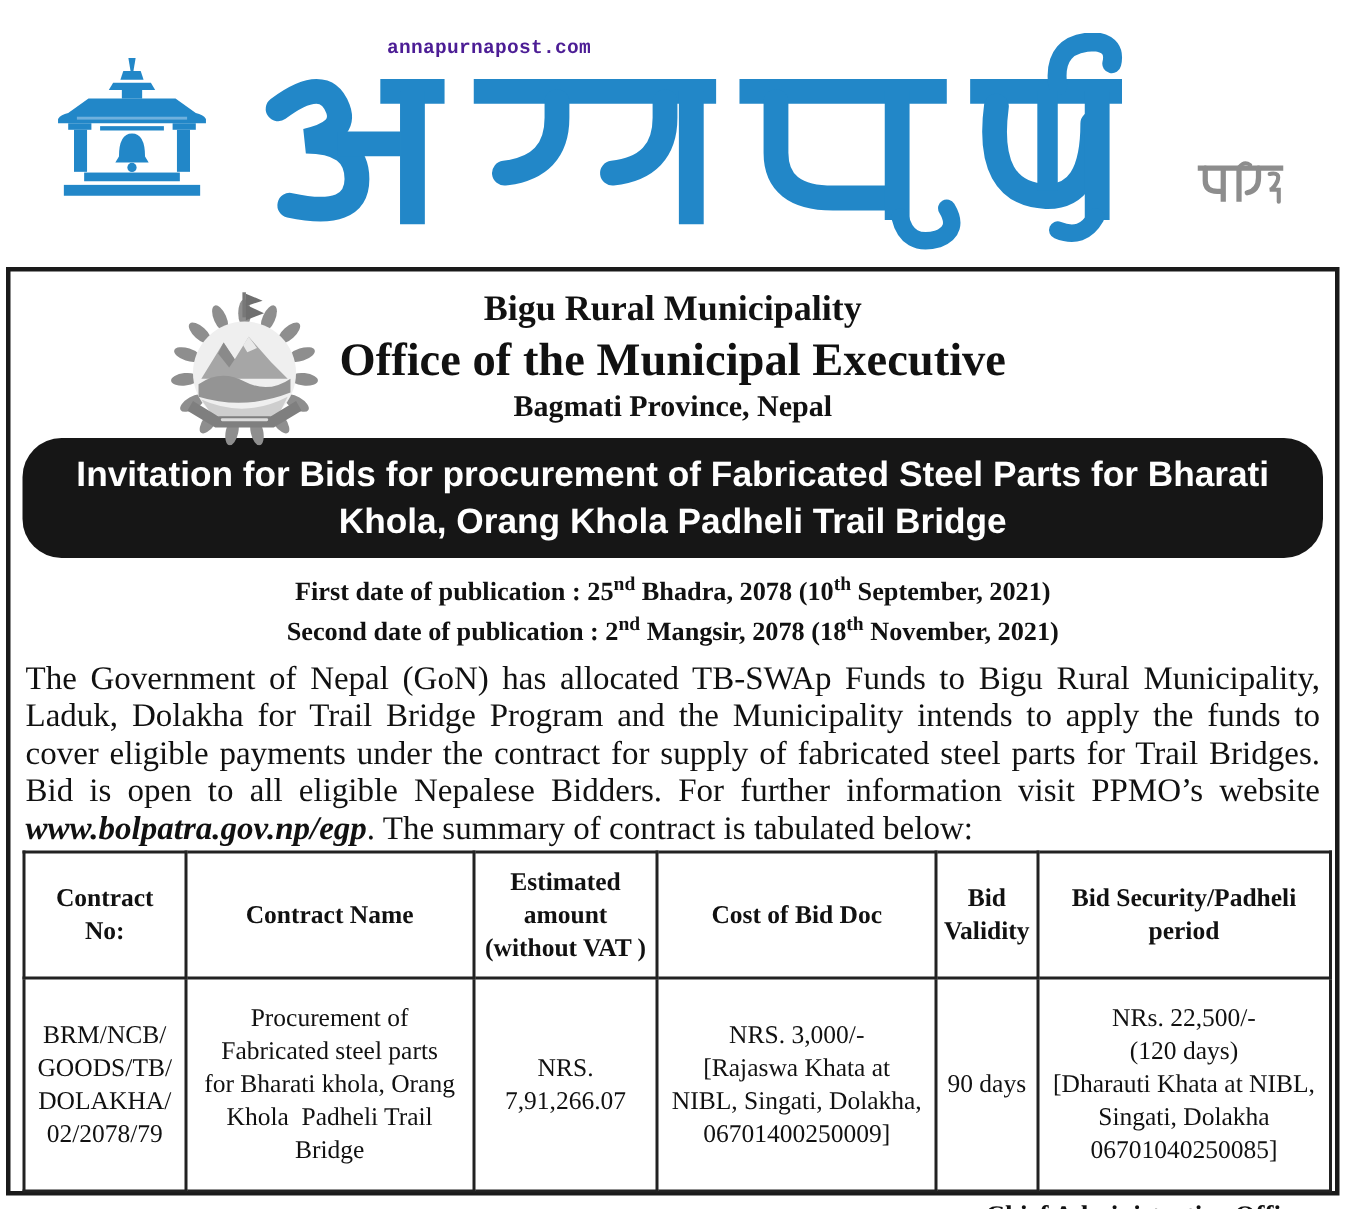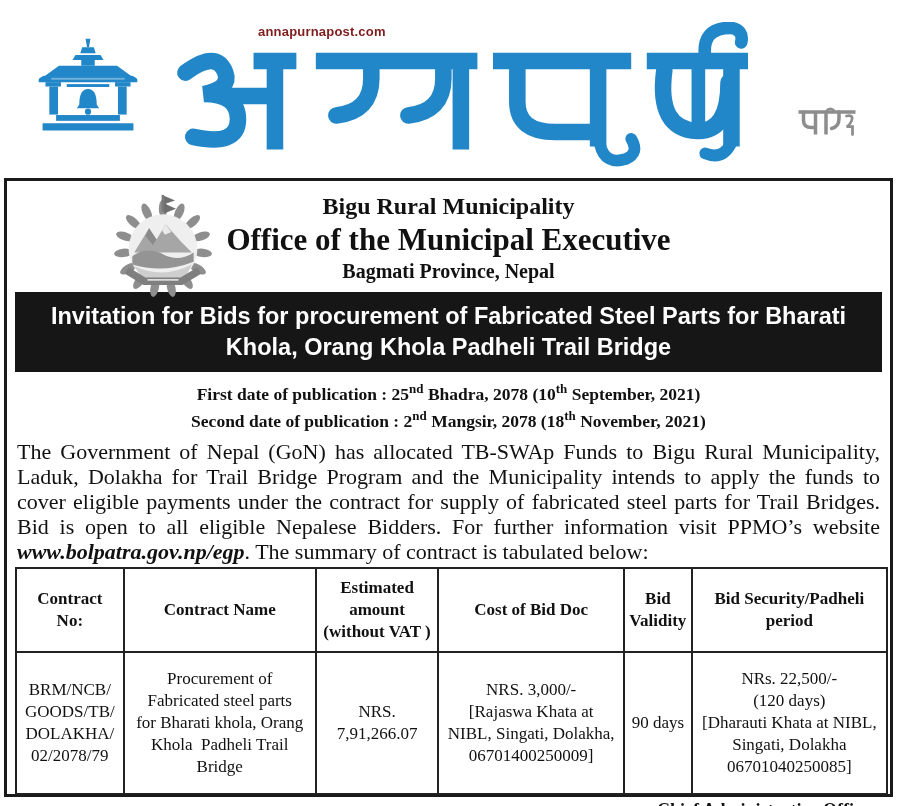--- a/index.html
+++ b/index.html
@@ -2,40 +2,40 @@
 <html><head>
 <meta charset="utf-8">
 <style>
   html,body{margin:0;padding:0;background:#fff;}
   .page{position:relative;width:897px;height:806px;background:#fff;overflow:hidden;
         font-family:"Liberation Serif", serif;color:#111;}
   .sr-only{position:absolute;width:1px;height:1px;overflow:hidden;clip:rect(0 0 0 0);white-space:nowrap;}
 
   
   .masthead{position:relative;height:174px;background:#fff;}
-  .site-url{position:absolute;left:258px;top:24px;font-family:Liberation Sans, sans-serif;
-            font-size:13px;font-weight:bold;color:#7f1d1d;letter-spacing:.2px;}
+  .site-url{position:absolute;left:258px;top:24px;font-family:Liberation Mono, monospace;
+            font-size:13px;font-weight:bold;color:#4c1d95;letter-spacing:.2px;}
   .temple-logo{position:absolute;left:30px;top:38px;width:116px;height:98px;}
   .wordmark{position:absolute;left:158px;top:22px;width:596px;height:146px;}
   .wordmark-suffix{position:absolute;left:797px;top:107px;width:60px;height:32px;}
 
   
   .notice-box{margin:4px 4px 4px 4px;border:3px solid #1a1a1a;background:#fff;
               height:619px;box-sizing:border-box;position:relative;}
 
   .org-header{position:relative;text-align:center;padding-top:10px;}
   .emblem{position:absolute;left:104px;top:12px;width:104px;height:104px;}
   .org-municipality{font-size:24px;font-weight:bold;line-height:30px;}
   .org-office{font-size:31px;font-weight:bold;line-height:37px;}
   .org-place{font-size:20px;font-weight:bold;line-height:27px;}
   .org-province{font-size:20px;font-weight:bold;line-height:27px;}
 
   .title-banner{margin:7px 8px 0 8px;background:#161616;color:#fff;text-align:center;
                 font-family:"Liberation Sans",sans-serif;font-weight:bold;
-                font-size:23.5px;line-height:31px;padding:9px 28px;}
+                font-size:23.5px;line-height:31px;padding:9px 28px;border-radius:26px;}
 
   .pub-dates{text-align:center;margin-top:6px;font-weight:bold;font-size:17.5px;line-height:22px;}
   .pub-dates sup{font-size:13px;}
 
   .body-para{margin:7px 10px 0 10px;font-size:22px;line-height:25px;text-align:justify;}
   .body-para .link{font-weight:bold;font-style:italic;}
 
   table.bid-table{border-collapse:collapse;margin:3px 8px 0 8px;width:873px;table-layout:fixed;}
   .bid-table th,.bid-table td{border:2px solid #222;text-align:center;vertical-align:middle;
        white-space:pre-wrap;padding:2px 3px;font-size:17px;line-height:22px;}

